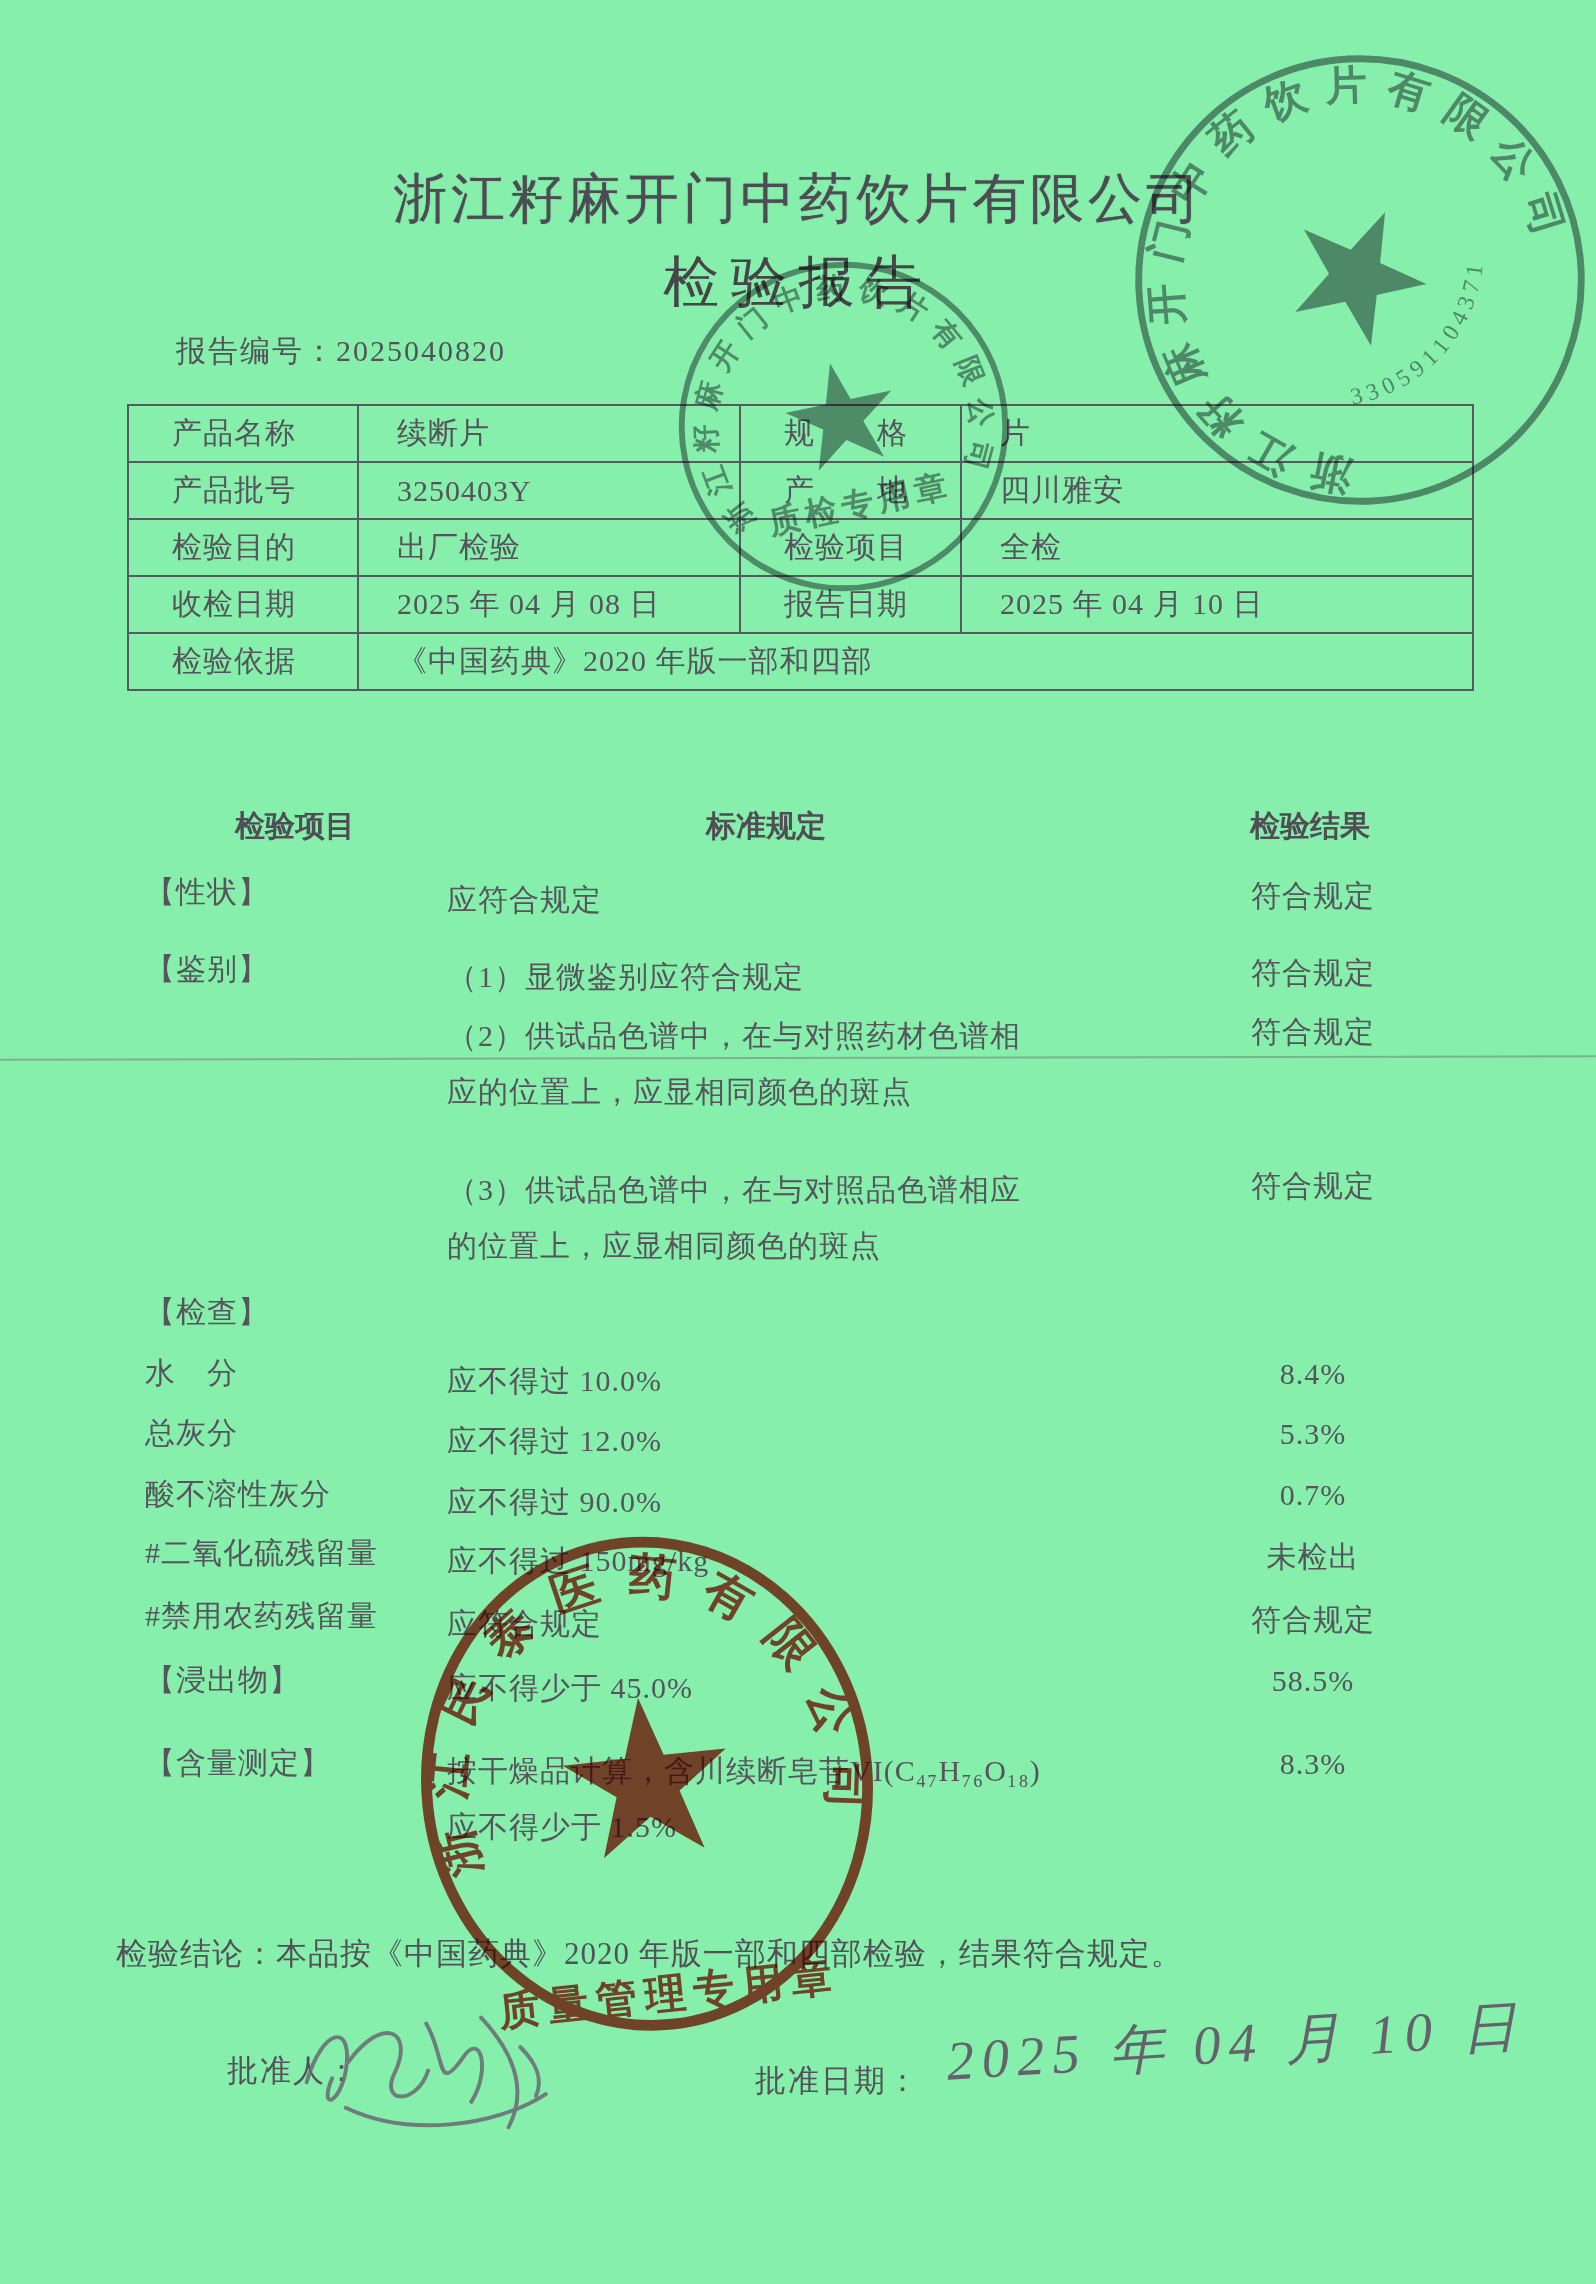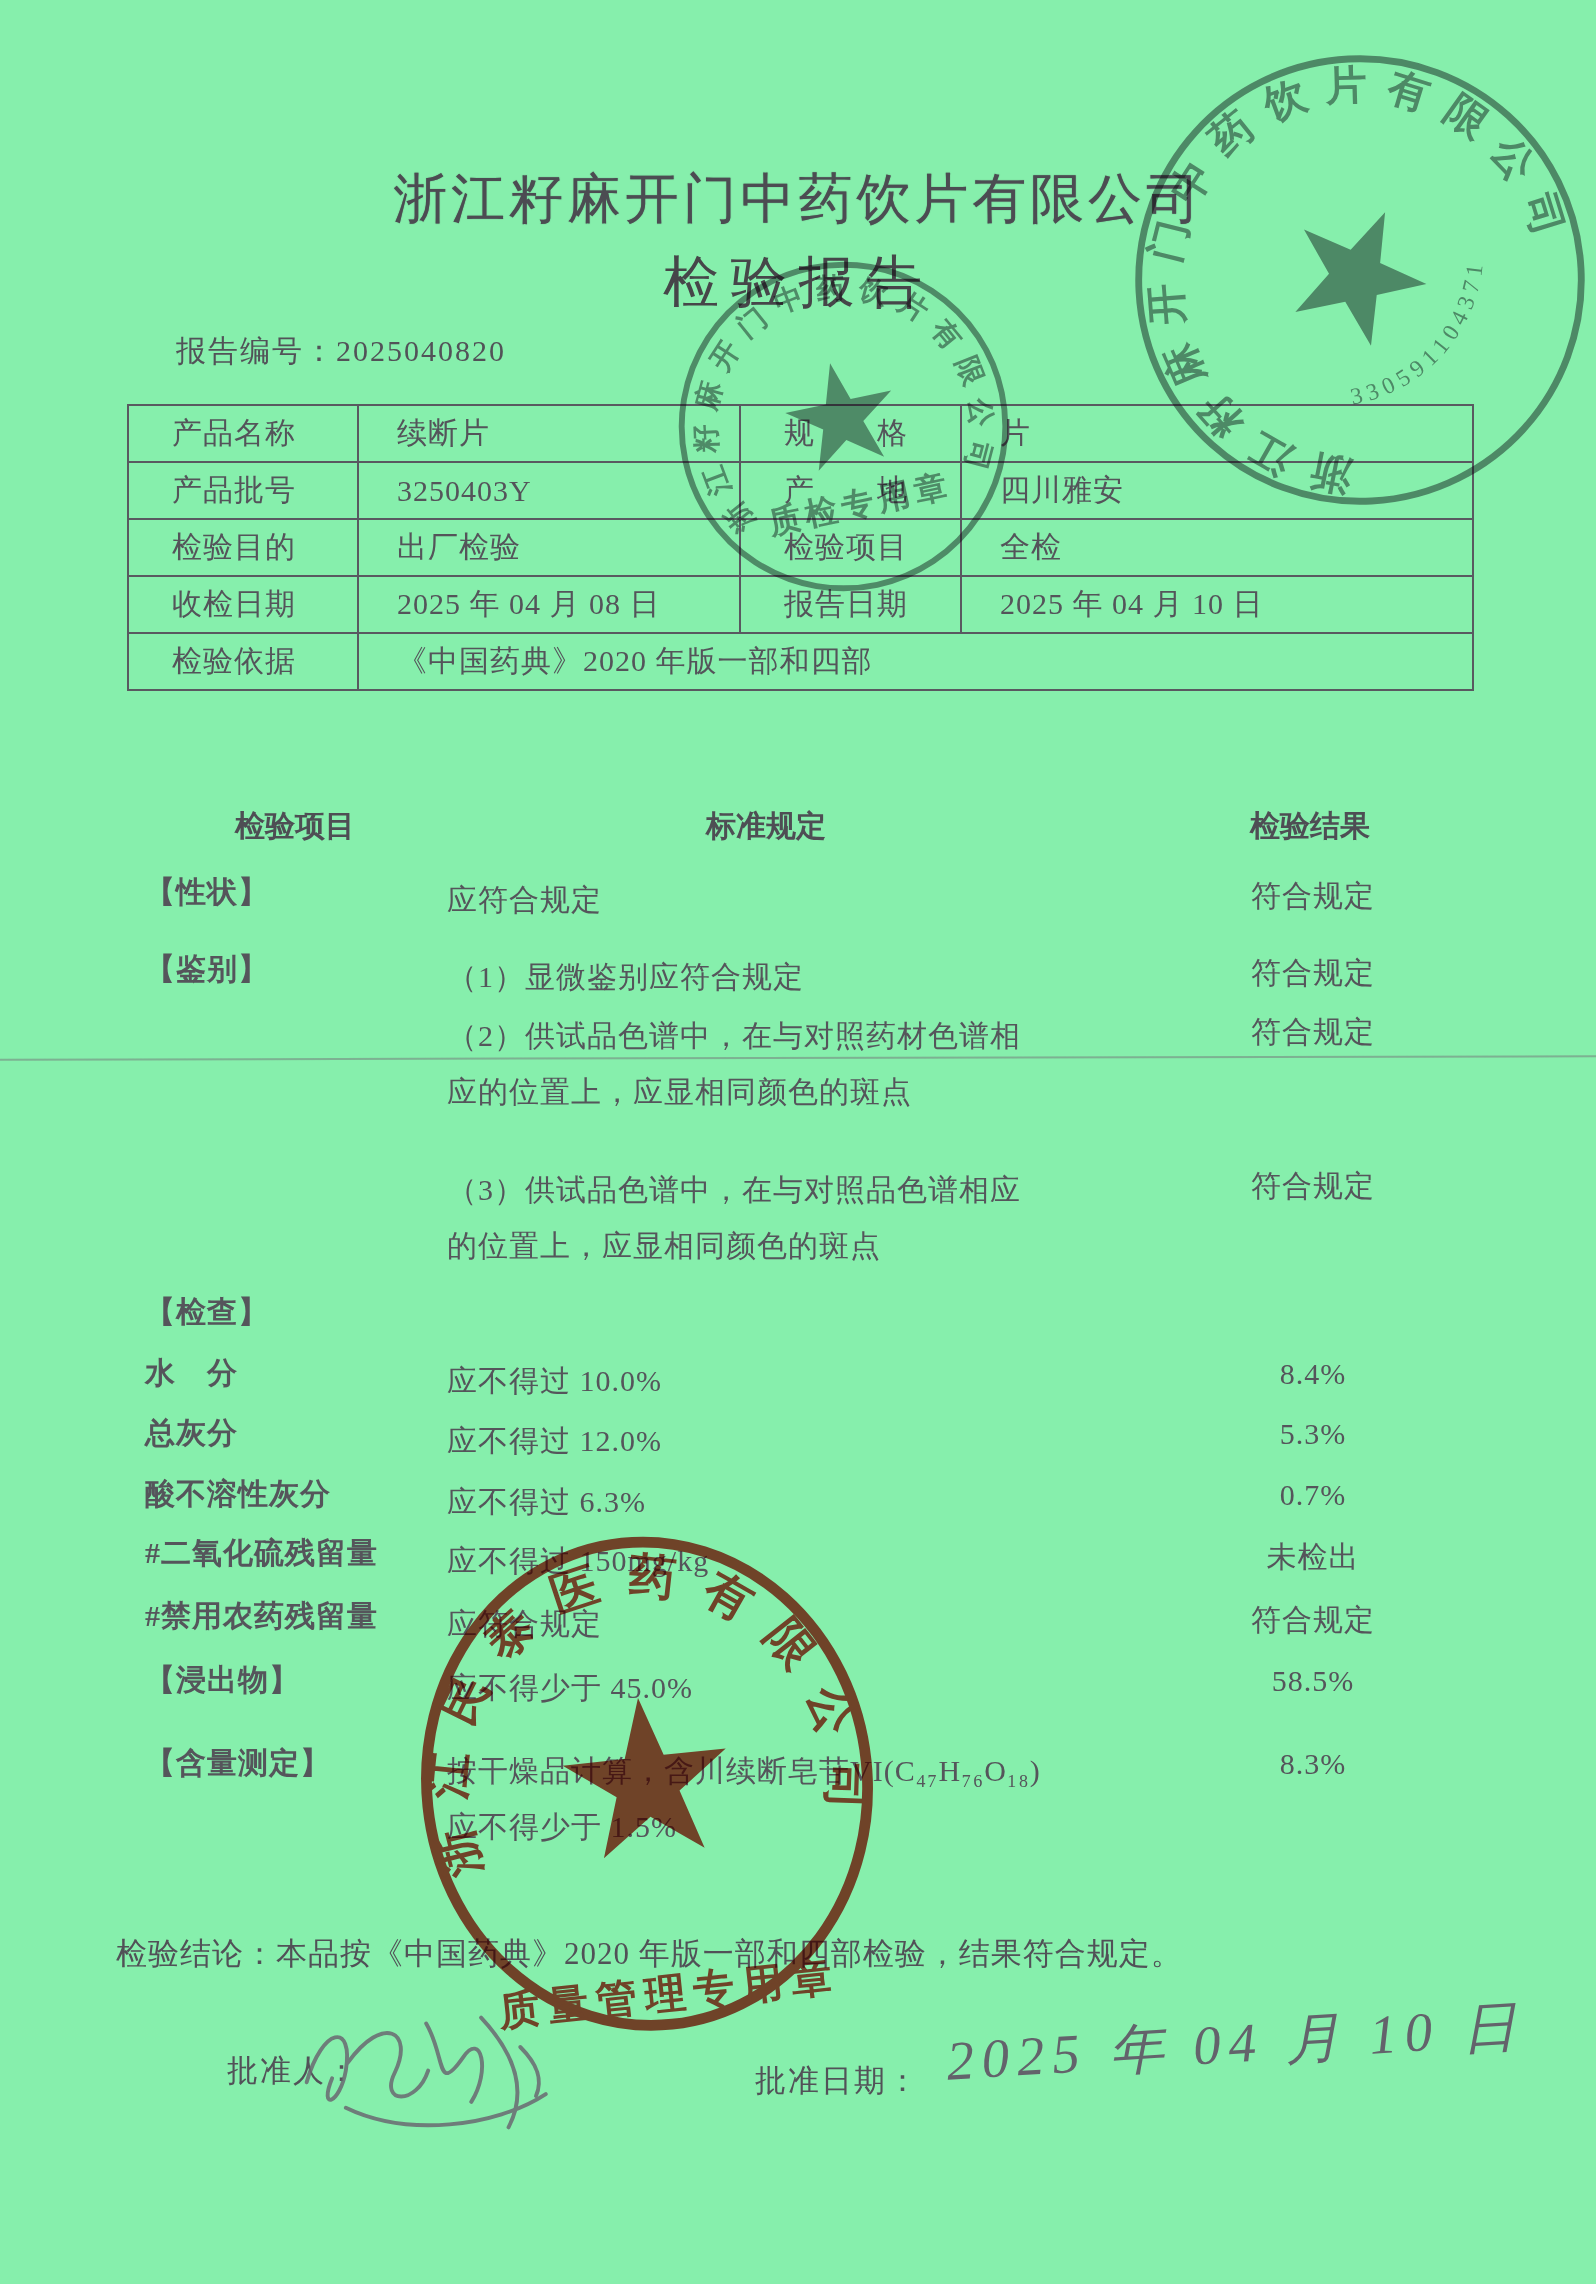--- a/index.html
+++ b/index.html
@@ -16,21 +16,21 @@
   table.info{position:absolute;top:404px;left:127px;width:1345px;border-collapse:collapse;table-layout:fixed;}
   table.info td{border:2px solid #595960;height:55px;font-size:30px;color:#54545a;
                 padding:0 0 0 38px;letter-spacing:1px;white-space:nowrap;overflow:hidden;}
   table.info td.lab{padding-left:43px;}
   
   .r-head{top:806px;left:0;width:1597px;font-size:30px;font-weight:bold;color:#4e4e54;}
   .r-head .h1{position:absolute;left:235px;}
   .r-head .h2{position:absolute;left:706px;}
   .r-head .h3{position:absolute;left:1250px;}
   .r-row{left:0;width:1529px;height:1px;font-size:30px;color:#55555b;}
-  .r-row .ri{position:absolute;left:145px;top:0;letter-spacing:1px;white-space:nowrap;font-weight:bold;}
+  .r-row .ri{position:absolute;left:145px;top:0;letter-spacing:1px;white-space:nowrap;}
   .r-row .rs{position:absolute;left:447px;top:0;width:765px;white-space:pre-line;line-height:56px;letter-spacing:1px;}
   .r-row .rr{position:absolute;left:1166px;top:3.9px;width:294px;text-align:center;letter-spacing:1px;}
   .note-line{top:1854px;left:116px;font-size:31px;letter-spacing:1px;color:#515157;}
   .concl-line{top:1933px;left:116px;font-size:31px;letter-spacing:1px;color:#515157;}
   
   .appr-label{top:2050px;left:227px;font-size:31px;letter-spacing:2px;color:#525258;}
   .date-label{top:2060px;left:755px;font-size:31px;letter-spacing:2px;color:#525258;}
   .date-hand{top:2007px;left:946px;font-size:55px;font-style:italic;letter-spacing:7.8px;
              color:#63636b;transform:rotate(-3.5deg);white-space:nowrap;}
   
@@ -128,21 +128,21 @@
     <span class="rs">应不得过 10.0%</span>
     <span class="rr">8.4%</span>
   </div>
   <div class="abs r-row" style="top:1413px">
     <span class="ri">总灰分</span>
     <span class="rs">应不得过 12.0%</span>
     <span class="rr">5.3%</span>
   </div>
   <div class="abs r-row" style="top:1474px">
     <span class="ri">酸不溶性灰分</span>
-    <span class="rs">应不得过 6.3%</span>
+    <span class="rs">应不得过 90.0%</span>
     <span class="rr">0.7%</span>
   </div>
   <div class="abs r-row" style="top:1533px">
     <span class="ri">#二氧化硫残留量</span>
     <span class="rs">应不得过 150mg/kg</span>
     <span class="rr">未检出</span>
   </div>
   <div class="abs r-row" style="top:1596px">
     <span class="ri">#禁用农药残留量</span>
     <span class="rs">应符合规定</span>

